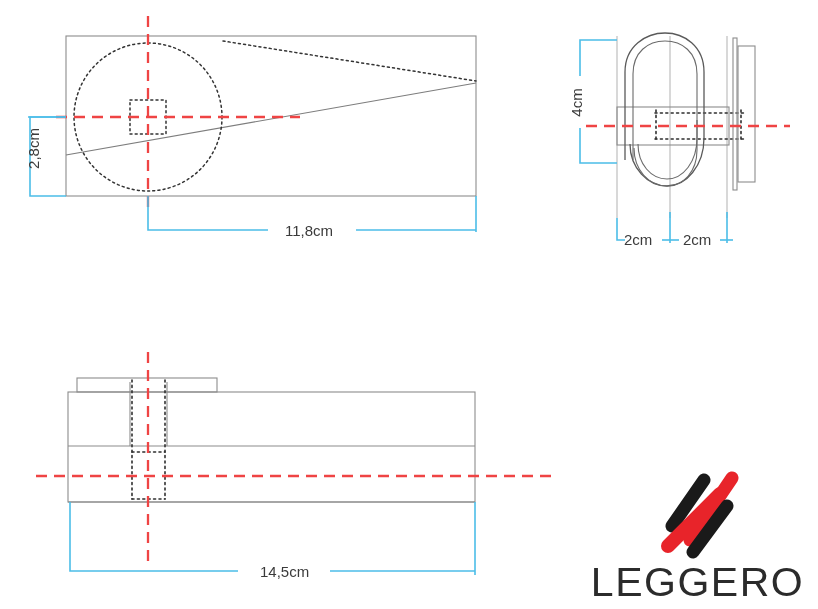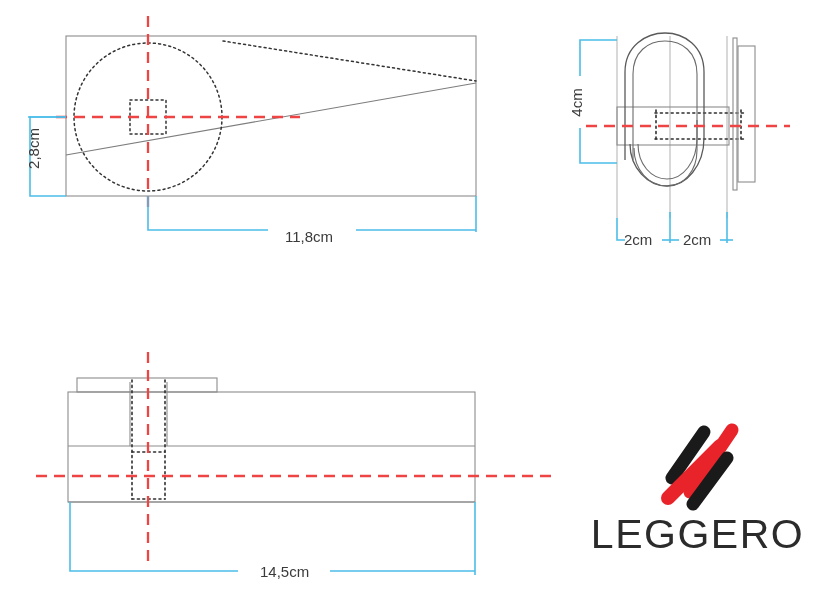--- a/index.html
+++ b/index.html
@@ -11,21 +11,21 @@
   #sheet{position:absolute;left:0;top:0;width:818px;height:609px;}
   .dimtext{
     position:absolute;
     font-family:"Liberation Sans","DejaVu Sans",sans-serif;
     font-size:15px;
     color:#3b3b3b;
     white-space:nowrap;
     letter-spacing:0px;
   }
   .vert{transform-origin:50% 50%;transform:rotate(-90deg);}
-  #logo{position:absolute;left:590px;top:416px;width:215px;height:140px;}
+  #logo{position:absolute;left:590px;top:464px;width:215px;height:140px;}
   #logo-word{
     position:absolute;left:0;top:96px;width:215px;
     text-align:center;
     font-family:"Liberation Sans","DejaVu Sans",sans-serif;
     font-size:41px;
     font-weight:400;
     letter-spacing:1.5px;
     color:#2b2b2b;
     line-height:44px;
   }
@@ -141,21 +141,21 @@
       <path d="M 70 502 L 70 571 L 238 571" class="dim"></path>
       <path d="M 475 502 L 475 575" class="dim"></path>
       <line x1="330" y1="571" x2="475" y2="571" class="dim"></line>
     </g>
   </g>
 
 </svg>
 
 <div class="dimtext vert" style="left:-1px;top:140px;width:68px;text-align:center;">2,8cm</div>
 
-<div class="dimtext" style="left:285px;top:228px;">11,8cm</div>
+<div class="dimtext" style="left:285px;top:222px;">11,8cm</div>
 
 <div class="dimtext vert" style="left:542px;top:94px;width:68px;text-align:center;">4cm</div>
 
 <div class="dimtext" style="left:624px;top:231px;">2cm</div>
 
 <div class="dimtext" style="left:683px;top:231px;">2cm</div>
 
 <div class="dimtext" style="left:260px;top:563px;">14,5cm</div>
 
 <div id="logo">

